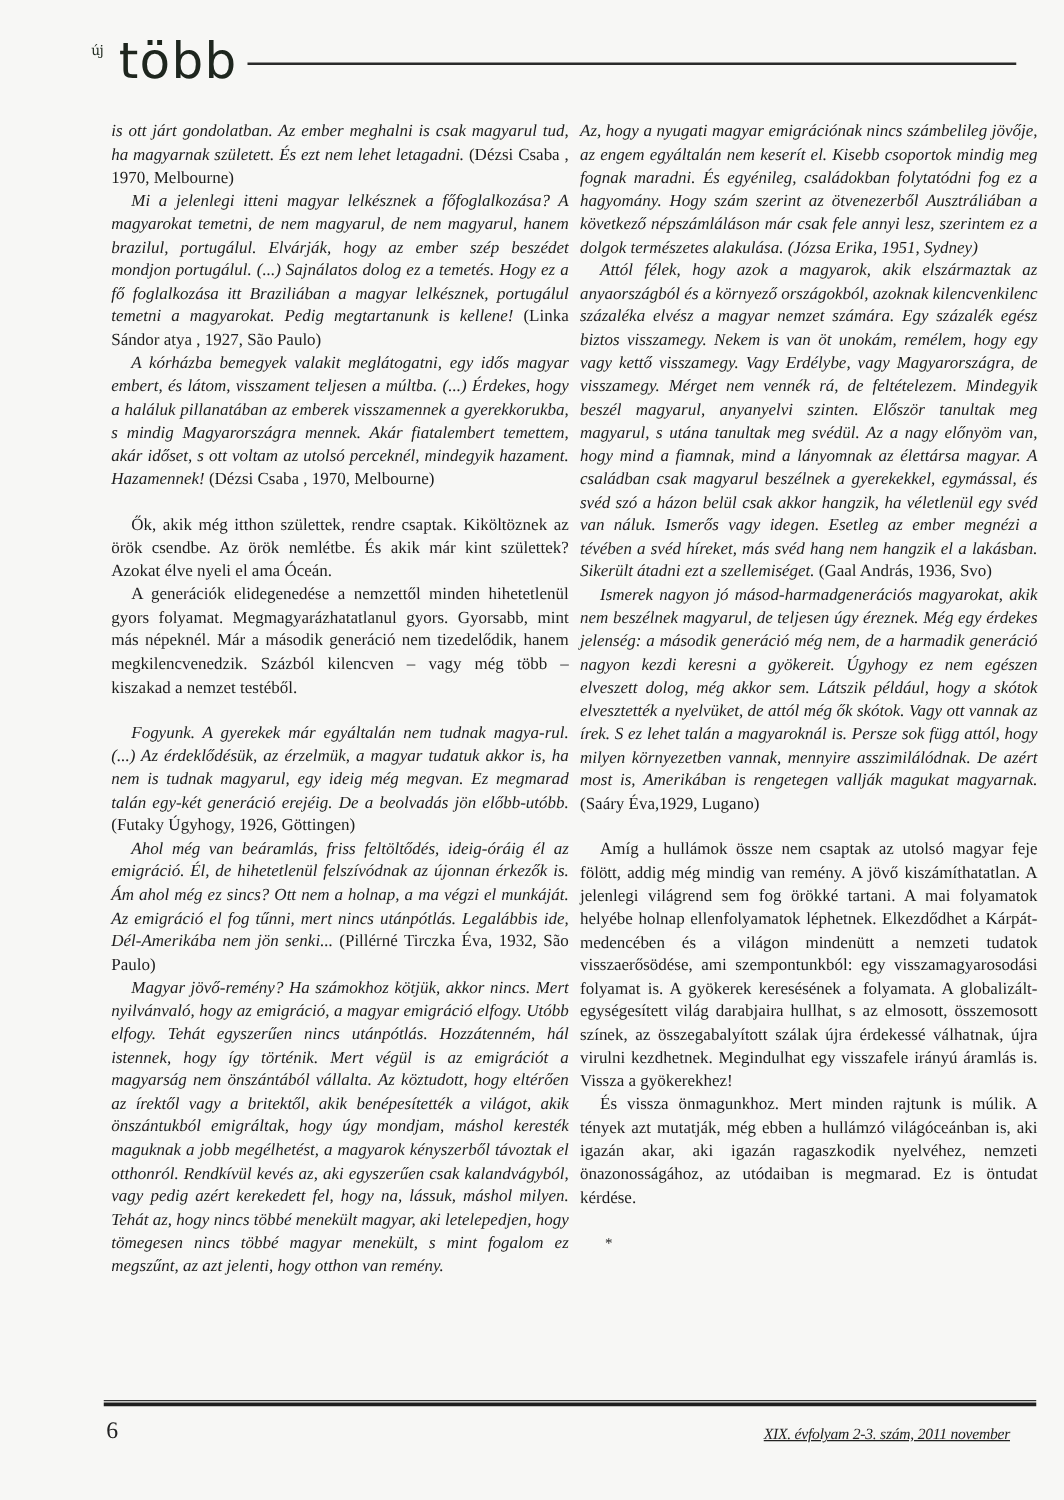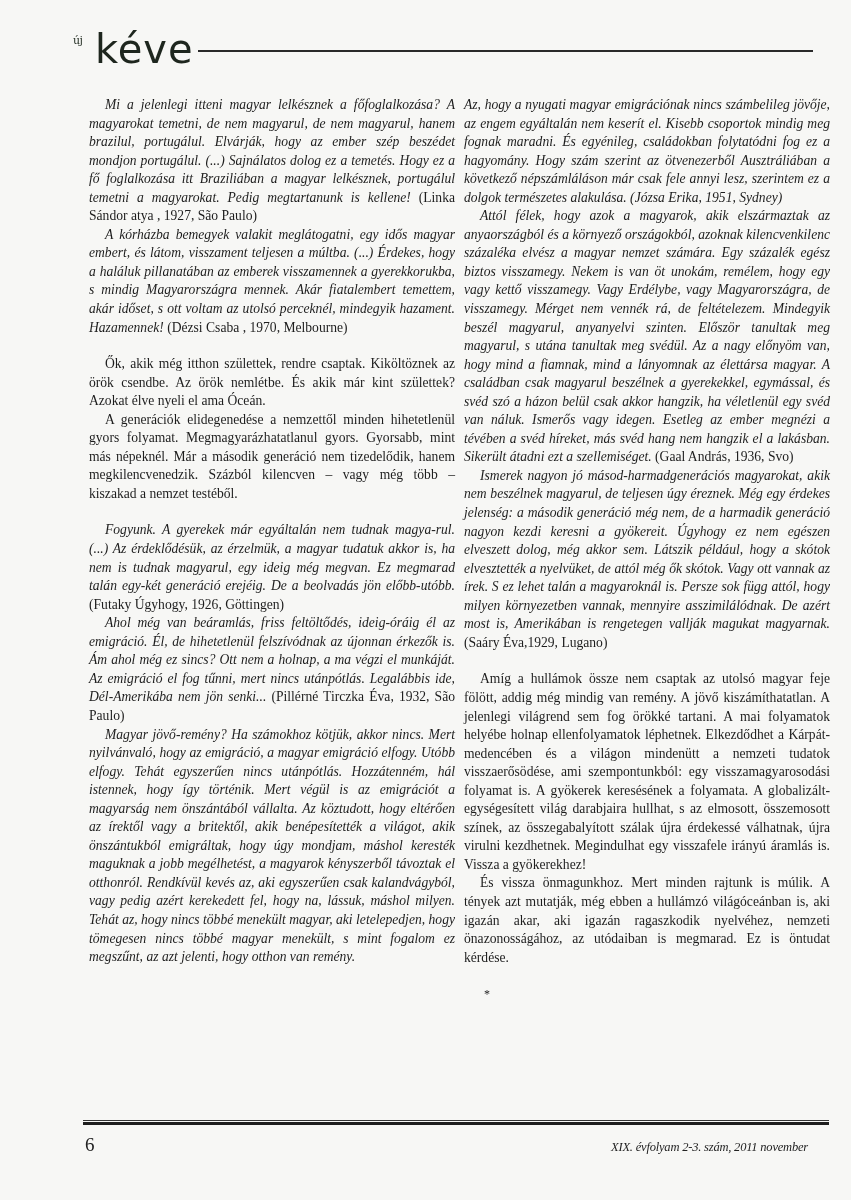--- a/index.html
+++ b/index.html
@@ -41,35 +41,36 @@
   .col .asterisk { text-indent: 20px; margin-top: 18px; font-size: 12px; }
   em { font-style: italic; }
 
   
   .footer-rule { position: absolute; left: 68px; top: 1120px; width: 746px; }
   .footer-rule .thin { height: 1px; background: #333; }
   .footer-rule .thick { height: 3px; background: #1e1e1e; margin-top: 1px; }
   .page-number { position: absolute; left: 70px; top: 1134px; font-size: 19px; color: #222; }
   .issue-info {
     position: absolute; right: 48px; top: 1140px;
-    font-style: italic; font-size: 12.5px; color: #222; letter-spacing: -0.2px;
+    font-style: italic; font-size: 12.5px; color: #222; letter-spacing: -0.2px; text-decoration: underline;
   }
 </style>
 </head>
 <body>
 
 <div class="page">
 
   <div class="masthead">
     <span class="logo-small">új</span>
-    <span class="logo-main">kéve</span>
+    <span class="logo-main">több</span>
     <div class="header-rule"></div>
   </div>
 
   <div class="col left">
+    <p class="noindent"><em>is ott járt gondolatban. Az ember meghalni is csak magyarul tud, ha magyarnak született. És ezt nem lehet letagadni.</em><span> (Dézsi Csaba , 1970, Melbourne)</span></p>
     <p><em>Mi a jelenlegi itteni magyar lelkésznek a főfoglalkozása? A magyarokat temetni, de nem magyarul, de nem magyarul, hanem brazilul, portugálul. Elvárják, hogy az ember szép beszédet mondjon portugálul. (...) Sajnálatos dolog ez a temetés. Hogy ez a fő foglalkozása itt Braziliában a magyar lelkésznek, portugálul temetni a magyarokat. Pedig megtartanunk is kellene!</em><span> (Linka Sándor atya , 1927, São Paulo)</span></p>
     <p><em>A kórházba bemegyek valakit meglátogatni, egy idős magyar embert, és látom, visszament teljesen a múltba. (...) Érdekes, hogy a haláluk pillanatában az emberek visszamennek a gyerekkorukba, s mindig Magyarországra mennek. Akár fiatalembert temettem, akár időset, s ott voltam az utolsó perceknél, mindegyik hazament. Hazamennek!</em><span> (Dézsi Csaba , 1970, Melbourne)</span></p>
     <p class="gap">Ők, akik még itthon születtek, rendre csaptak. Kiköltöznek az örök csendbe. Az örök nemlétbe. És akik már kint születtek? Azokat élve nyeli el ama Óceán.</p>
     <p>A generációk elidegenedése a nemzettől minden hihetetlenül gyors folyamat. Megmagyarázhatatlanul gyors. Gyorsabb, mint más népeknél. Már a második generáció nem tizedelődik, hanem megkilencvenedzik. Százból kilencven – vagy még több – kiszakad a nemzet testéből.</p>
     <p class="gap"><em>Fogyunk. A gyerekek már egyáltalán nem tudnak magya-rul. (...) Az érdeklődésük, az érzelmük, a magyar tudatuk akkor is, ha nem is tudnak magyarul, egy ideig még megvan. Ez megmarad talán egy-két generáció erejéig. De a beolvadás jön előbb-utóbb.</em><span> (Futaky Úgyhogy, 1926, Göttingen)</span></p>
     <p><em>Ahol még van beáramlás, friss feltöltődés, ideig-óráig él az emigráció. Él, de hihetetlenül felszívódnak az újonnan érkezők is. Ám ahol még ez sincs? Ott nem a holnap, a ma végzi el munkáját. Az emigráció el fog tűnni, mert nincs utánpótlás. Legalábbis ide, Dél-Amerikába nem jön senki...</em><span> (Pillérné Tirczka Éva, 1932, São Paulo)</span></p>
     <p><em>Magyar jövő-remény? Ha számokhoz kötjük, akkor nincs. Mert nyilvánvaló, hogy az emigráció, a magyar emigráció elfogy. Utóbb elfogy. Tehát egyszerűen nincs utánpótlás. Hozzátenném, hál istennek, hogy így történik. Mert végül is az emigrációt a magyarság nem önszántából vállalta. Az köztudott, hogy eltérően az írektől vagy a britektől, akik benépesítették a világot, akik önszántukból emigráltak, hogy úgy mondjam, máshol keresték maguknak a jobb megélhetést, a magyarok kényszerből távoztak el otthonról. Rendkívül kevés az, aki egyszerűen csak kalandvágyból, vagy pedig azért kerekedett fel, hogy na, lássuk, máshol milyen. Tehát az, hogy nincs többé menekült magyar, aki letelepedjen, hogy tömegesen nincs többé magyar menekült, s mint fogalom ez megszűnt, az azt jelenti, hogy otthon van remény.</em></p>
   </div>
 
   <div class="col right">

